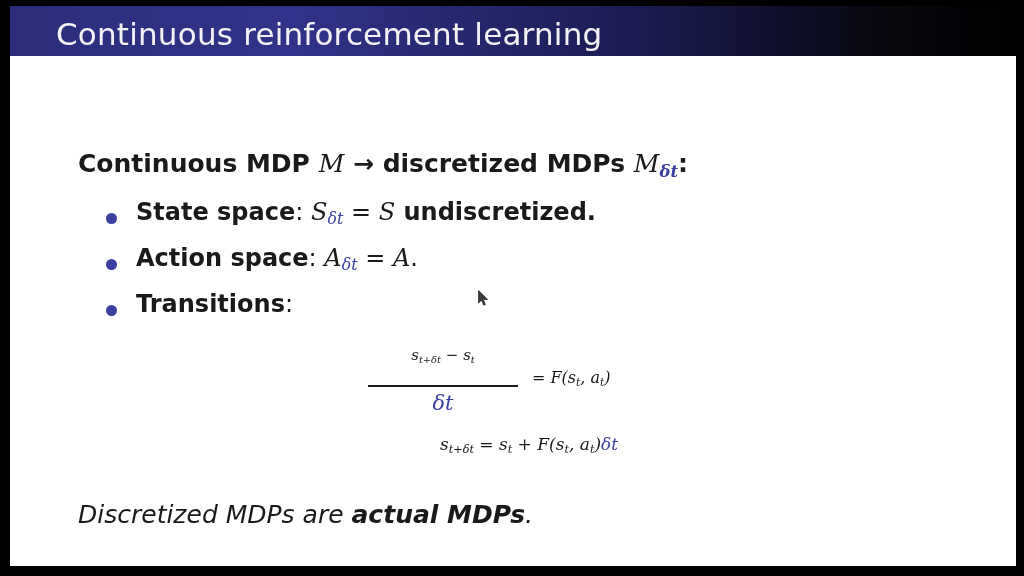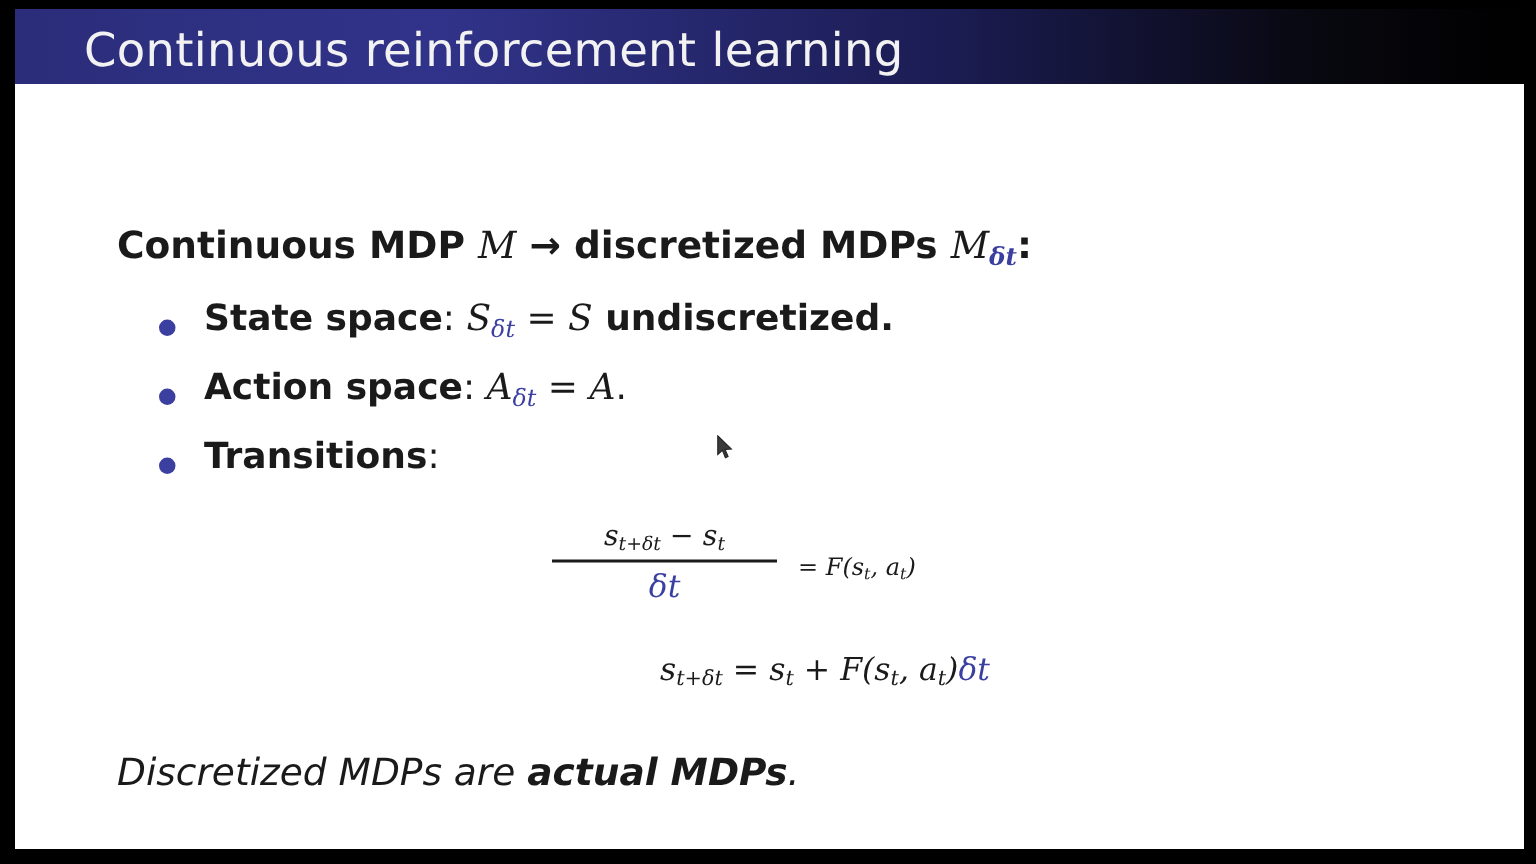--- a/index.html
+++ b/index.html
@@ -137,23 +137,23 @@
     height: 74px;
   }
   .frac {
     position: absolute;
     left: 28px;
     top: 0;
     text-align: center;
     width: 150px;
   }
   .frac .num {
-    font-size: 19px;
-    font-style: italic;
-    padding-bottom: 3px;
+    font-size: 15px;
+    font-style: italic;
+    padding-bottom: 20px;
     white-space: nowrap;
   }
   .frac .bar {
     height: 2px;
     background: #1a1a1a;
     width: 150px;
   }
   .frac .den {
     font-size: 21px;
     font-style: italic;
@@ -166,21 +166,21 @@
     left: 192px;
     top: 22px;
     font-size: 16px;
     font-style: italic;
     white-space: nowrap;
   }
   .eq-line2 {
     position: absolute;
     left: 100px;
     top: 88px;
-    font-size: 21px;
+    font-size: 17px;
     font-style: italic;
     white-space: nowrap;
   }
   .blue { color: #3a3fa0; }
   .footer-line {
     position: absolute;
     left: 68px;
     top: 444px;
     font-size: 25px;
     color: #1a1a1a;

